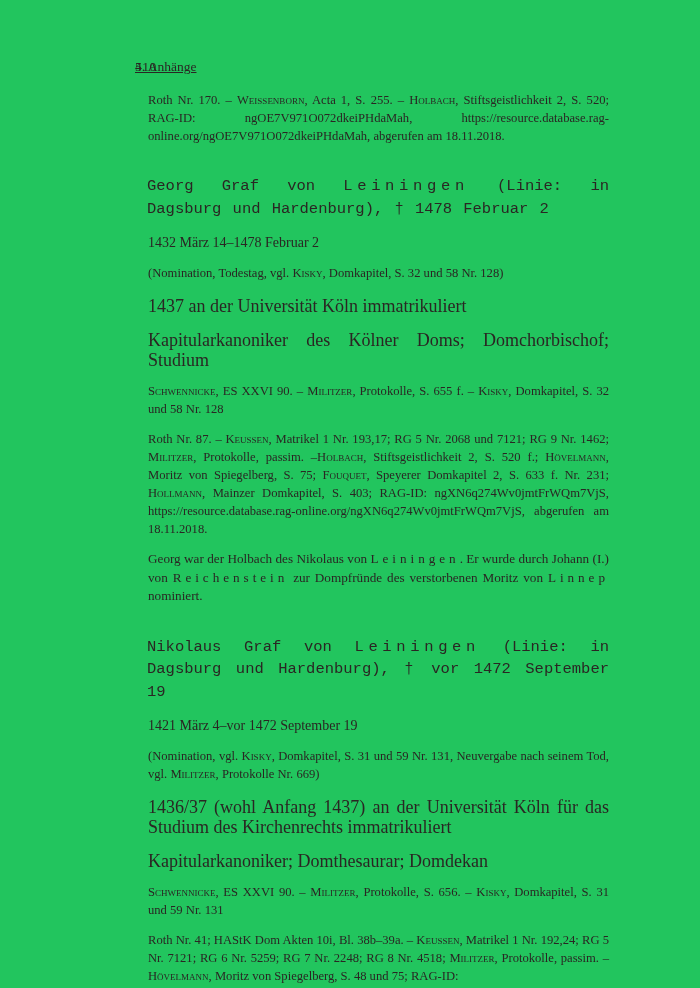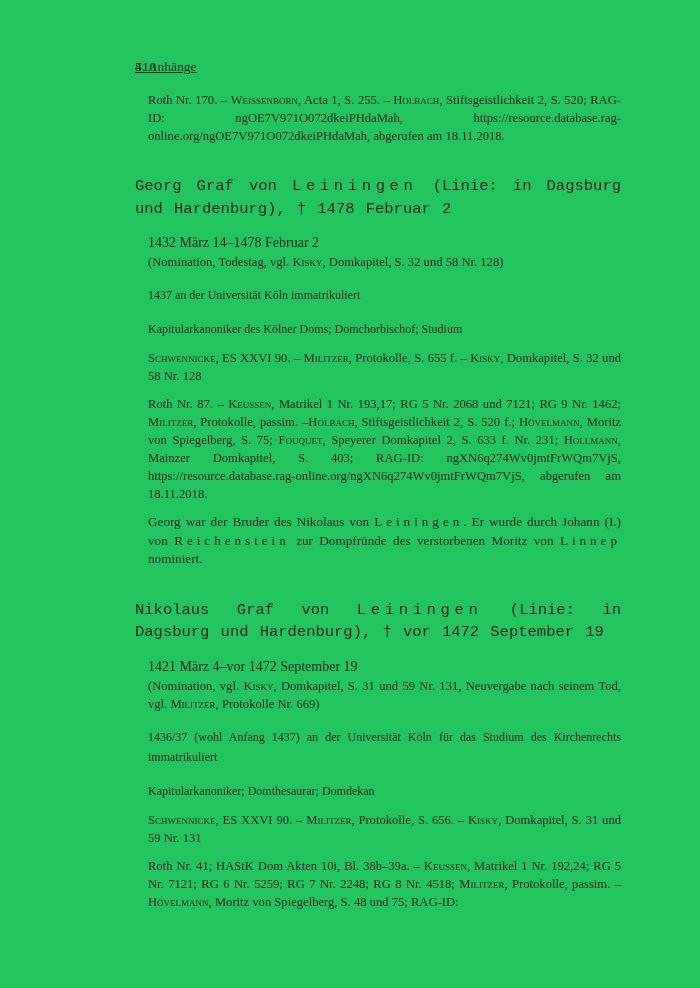--- a/index.html
+++ b/index.html
@@ -15,21 +15,21 @@
     color: #2a2623;
     font-family: "Liberation Serif", "DejaVu Serif", serif;
     overflow: hidden;
   }
   .type-area {
     position: absolute;
     left: 135px;
     top: 58px;
     width: 486px;
   }
-  p, h2 { margin: 0; padding: 0; font-weight: normal; }
+  p, h2 { margin: 12px; padding: 0; font-weight: normal; }
 
   .pagehead {
     position: relative;
     font-size: 13.5px;
     line-height: 17px;
     height: 17px;
   }
   .pagenum {
     position: absolute;
     left: 0; top: 0;
@@ -66,21 +66,21 @@
     line-height: 19px;
     margin-top: 13px;
   }
   .note {
     font-size: 12.6px;
     line-height: 18px;
     text-align: justify;
     margin-top: 1px;
   }
   .entry {
-    font-size: 12px;
+    font-size: 18px;
     line-height: 20px;
     text-align: justify;
     margin-top: 14px;
   }
   .commentary {
     font-size: 13.2px;
     line-height: 18.5px;
     text-align: justify;
     margin-top: 10px;
   }
@@ -107,21 +107,21 @@
     <p class="note indent"><span>(Nomination, Todestag, vgl. </span><span class="sc">Kisky</span><span>, Domkapitel, S. 32 und 58 Nr. 128)</span></p>
 
     <p class="entry indent"><span>1437 an der Universität Köln immatrikuliert</span></p>
 
     <p class="entry indent"><span>Kapitularkanoniker des Kölner Doms; Domchorbischof; Studium</span></p>
 
     <p class="bib indent"><span class="sc">Schwennicke</span><span>, ES XXVI 90. – </span><span class="sc">Militzer</span><span>, Protokolle, S. 655 f. – </span><span class="sc">Kisky</span><span>, Domkapitel, S. 32 und 58 Nr. 128</span></p>
 
     <p class="bib indent"><span>Roth Nr. 87. – </span><span class="sc">Keussen</span><span>, Matrikel 1 Nr. 193,17; RG 5 Nr. 2068 und 7121; RG 9 Nr. 1462; </span><span class="sc">Militzer</span><span>, Protokolle, passim. –</span><span class="sc">Holbach</span><span>, Stiftsgeistlichkeit 2, S. 520 f.; </span><span class="sc">Hövelmann</span><span>, Moritz von Spiegelberg, S. 75; </span><span class="sc">Fouquet</span><span>, Speyerer Domkapitel 2, S. 633 f. Nr. 231; </span><span class="sc">Hollmann</span><span>, Mainzer Domkapitel, S. 403; RAG-ID: ngXN6q274Wv0jmtFrWQm7VjS, https://resource.database.rag-online.org/ngXN6q274Wv0jmtFrWQm7VjS, abgerufen am 18.11.2018.</span></p>
 
-    <p class="commentary indent"><span>Georg war der Bruder des Nikolaus von </span><span class="sp">Leiningen</span><span>. Er wurde durch Johann (I.) von </span><span class="sp">Reichenstein</span><span> zur Dompfründe des verstorbenen Moritz von </span><span class="sp">Linnep</span><span> nominiert.</span></p>
+    <p class="commentary indent"><span>Georg war der Holbach des Nikolaus von </span><span class="sp">Leiningen</span><span>. Er wurde durch Johann (I.) von </span><span class="sp">Reichenstein</span><span> zur Dompfründe des verstorbenen Moritz von </span><span class="sp">Linnep</span><span> nominiert.</span></p>
 
     <h2 class="heading"><span>Nikolaus Graf von </span><span class="sp">Leiningen</span><span> (Linie: in Dagsburg und Hardenburg), † vor 1472 September 19</span></h2>
 
     <p class="date-line indent"><span>1421 März 4–vor 1472 September 19</span></p>
     <p class="note indent"><span>(Nomination, vgl. </span><span class="sc">Kisky</span><span>, Domkapitel, S. 31 und 59 Nr. 131, Neuvergabe nach seinem Tod, vgl. </span><span class="sc">Militzer</span><span>, Protokolle Nr. 669)</span></p>
 
     <p class="entry indent"><span>1436/37 (wohl Anfang 1437) an der Universität Köln für das Studium des Kirchenrechts immatrikuliert</span></p>
 
     <p class="entry indent"><span>Kapitularkanoniker; Domthesaurar; Domdekan</span></p>
 

